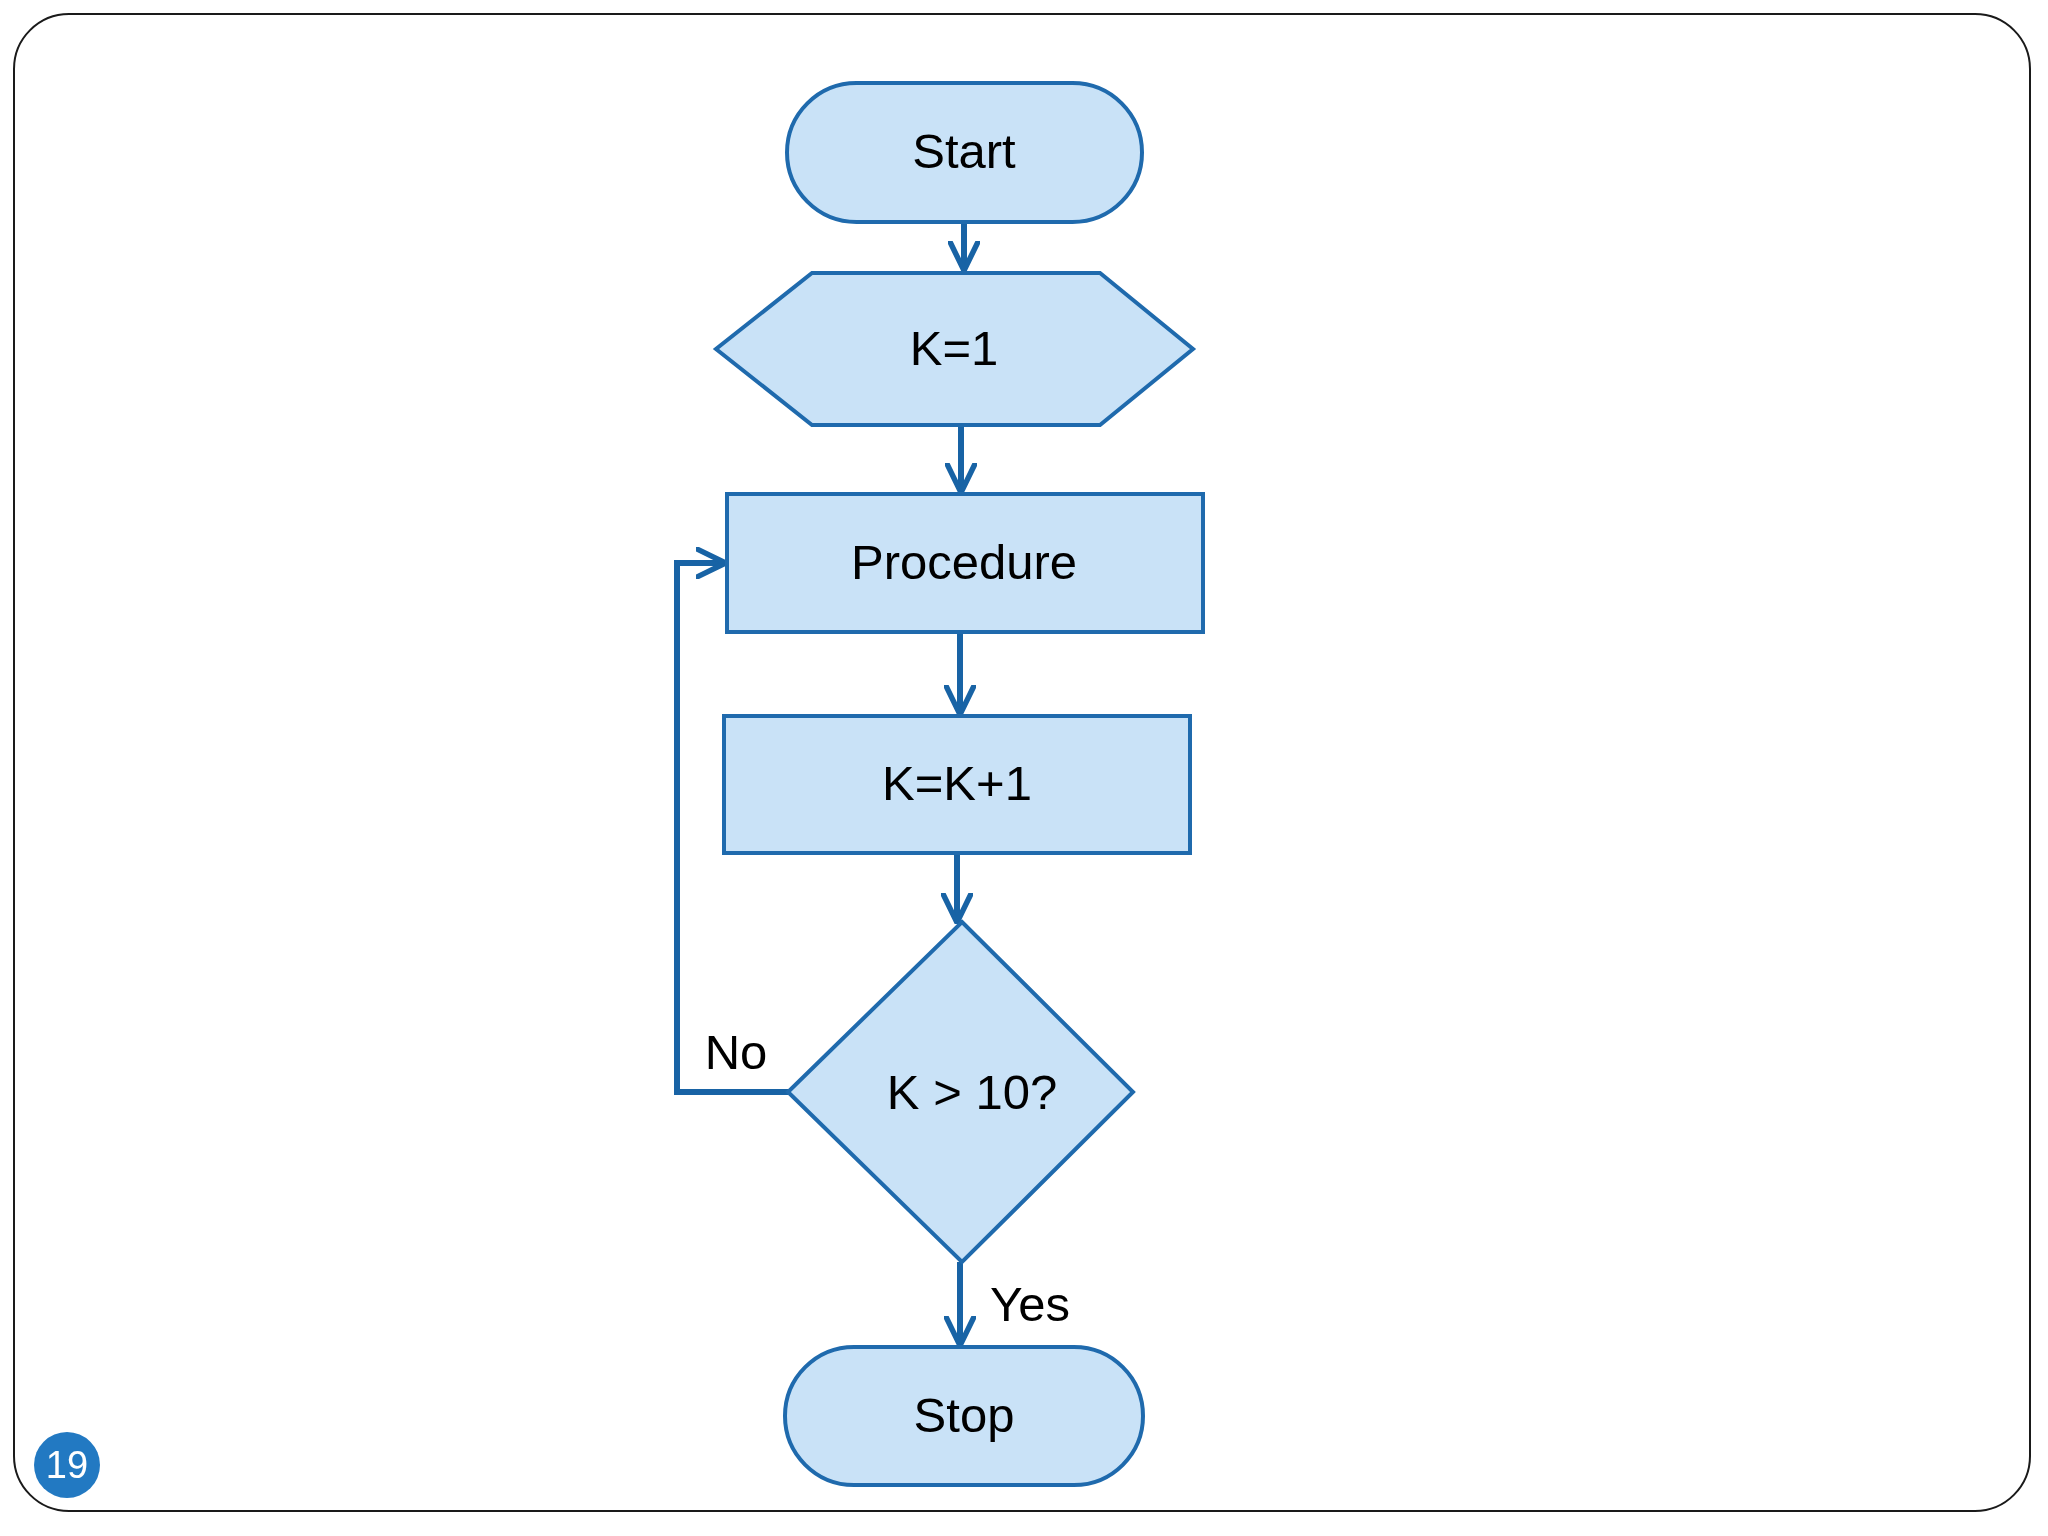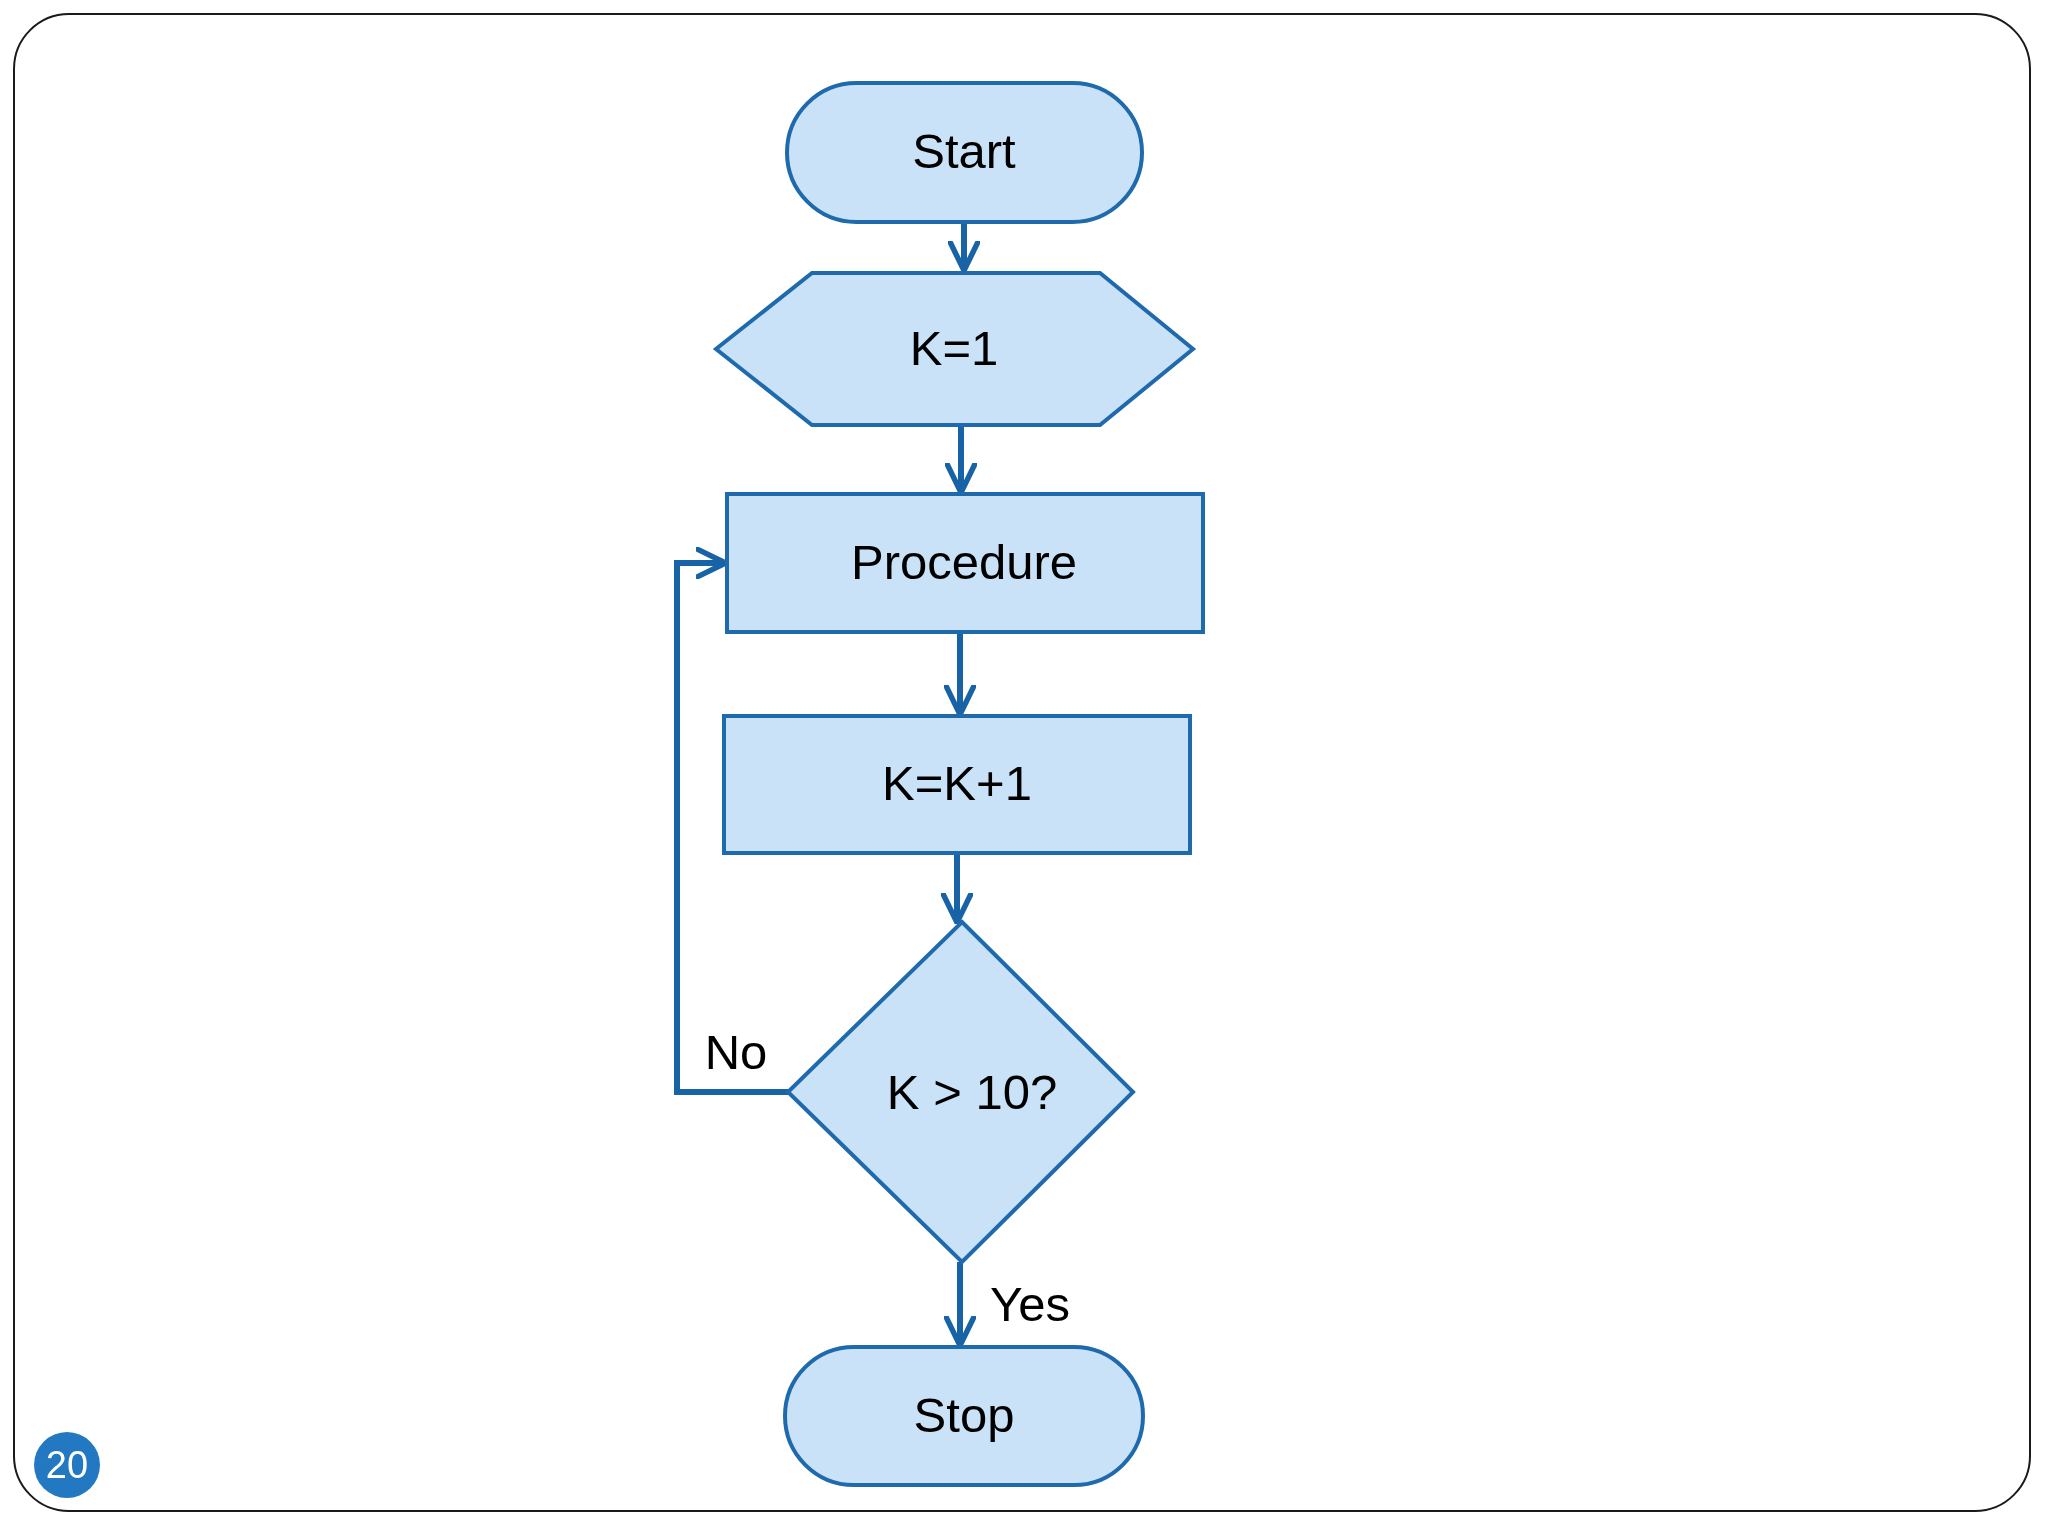--- a/index.html
+++ b/index.html
@@ -133,16 +133,16 @@
       <rect class="shape" x="785" y="1347" width="358" height="138" rx="69" ry="69"></rect>
       <text class="node-label" x="964" y="1419">Stop</text>
     </g>
 
     <text class="edge-label" x="736" y="1056">No</text>
 
     <text class="edge-label" x="1030" y="1308">Yes</text>
   </svg>
 
   <div id="page-number-badge">
-    <span>20</span>
+    <span>19</span>
   </div>
 
 </div>
 
 </body></html>

